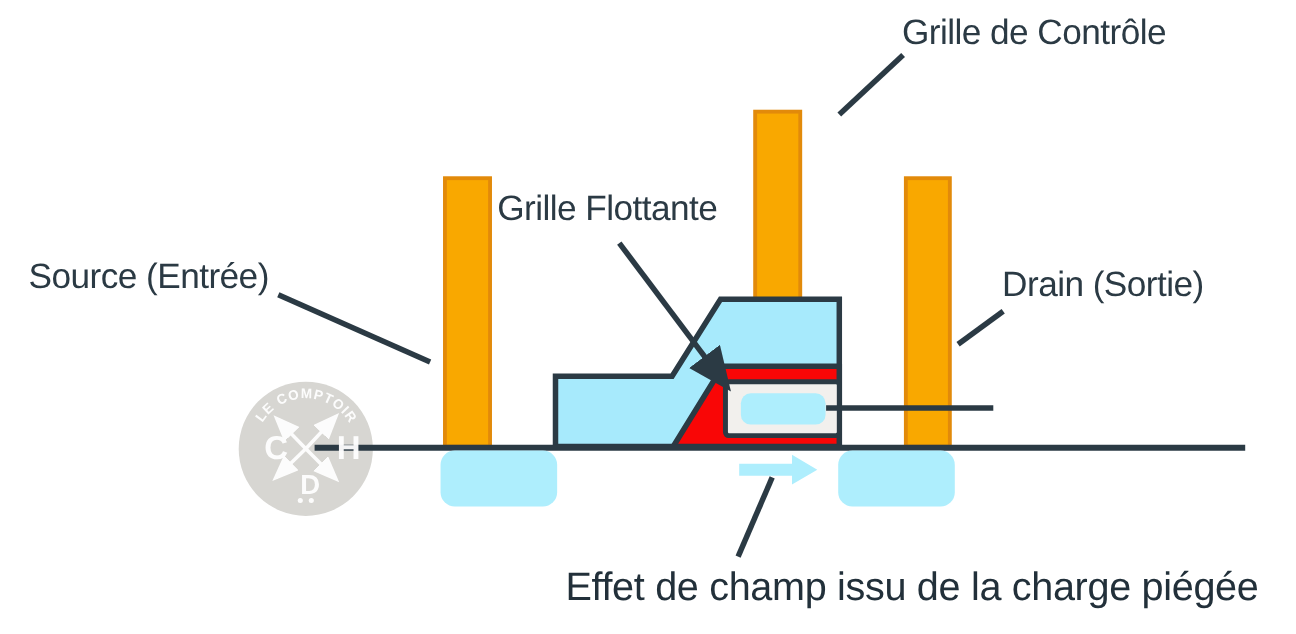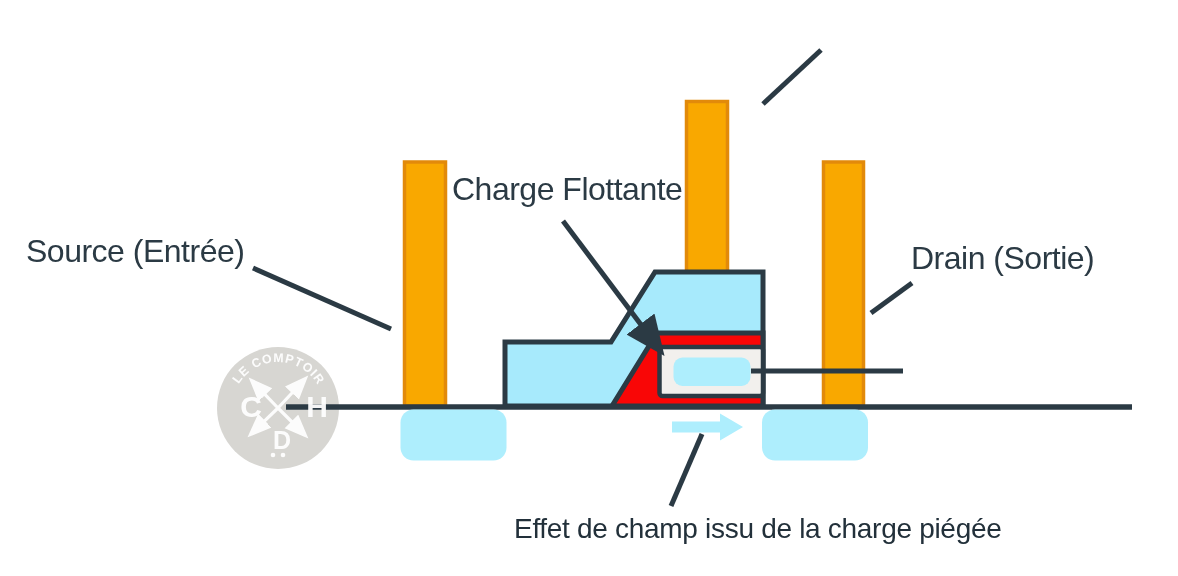--- a/index.html
+++ b/index.html
@@ -13,21 +13,21 @@
   #diagram-svg{position:absolute;left:0;top:0;}
   .lbl{
     position:absolute;
     color:#2b3a44;
     font-size:32px;
     line-height:1;
     letter-spacing:-0.5px;
     white-space:nowrap;
   }
   .lbl-big{
-    font-size:28px;
+    font-size:36px;
     letter-spacing:-0.3px;
     color:#22303a;
     text-align:right;
   }
 </style>
 </head>
 <body>
 
 <div id="stage">
 
@@ -83,18 +83,19 @@
     <g stroke="#2b3a44" stroke-width="5">
       <line x1="821" y1="50" x2="763" y2="104"></line>
       <line x1="563" y1="221" x2="657" y2="346" marker-end="url(#ah-dark)"></line>
       <line x1="253" y1="268" x2="391" y2="329"></line>
       <line x1="912" y1="283" x2="871" y2="313"></line>
       <line x1="751" y1="371" x2="903" y2="371"></line>
       <line x1="702" y1="434" x2="671" y2="506"></line>
     </g>
   </svg>
 
-  <div class="lbl" style="left:452px;top:173px;">Charge Flottante</div>
+  <div class="lbl" style="left:820px;top:13px;">Grille de Contrôle</div>
+  <div class="lbl" style="left:452px;top:173px;">Grille Flottante</div>
   <div class="lbl" style="left:26px;top:235px;">Source (Entrée)</div>
   <div class="lbl" style="left:911px;top:242px;">Drain (Sortie)</div>
   <div class="lbl lbl-big" style="left:514px;top:515px;">Effet de champ issu de la charge piégée</div>
 
 </div>
 
 </body></html>

